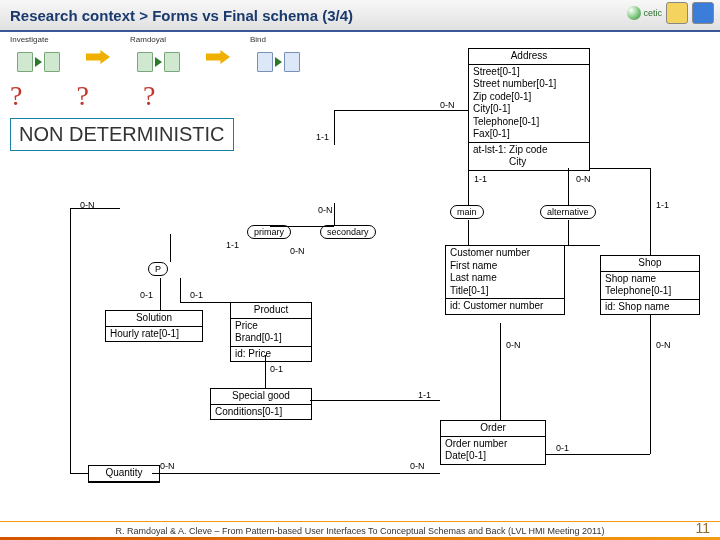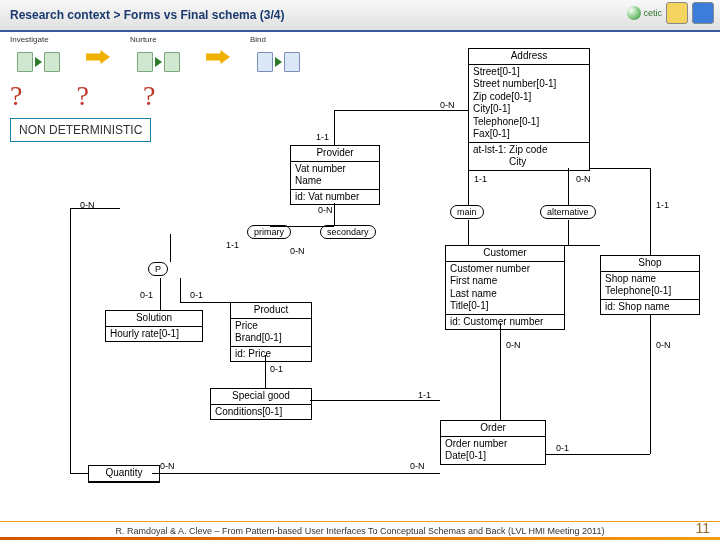--- a/index.html
+++ b/index.html
@@ -1,33 +1,33 @@
 <!DOCTYPE html>
 <html><head>
 <meta charset="utf-8">
 <style>
 html,body{margin:0;padding:0;width:720px;height:540px;font-family:Arial,Helvetica,sans-serif;background:#fff;overflow:hidden}
 .slide{position:relative;width:720px;height:540px}
 .title-bar{position:absolute;top:0;left:0;right:0;height:30px;background:linear-gradient(#f8f8f8,#e0e0e0);border-bottom:2px solid #3b5998;display:flex;align-items:center;padding-left:10px}
-.title-bar h1{font-size:12px;color:#1a3a6e;margin:0;font-weight:bold}
+.title-bar h1{font-size:15px;color:#1a3a6e;margin:0;font-weight:bold}
 .logos{position:absolute;right:6px;top:2px;display:flex;gap:4px;align-items:center}
 .logo{height:22px;display:flex;align-items:center;font-size:9px;color:#2a6d2a;gap:2px}
 .logo .orb{width:14px;height:14px;border-radius:50%;background:radial-gradient(circle at 30% 30%,#fff,#9fd89f 40%,#2a8a2a);display:inline-block}
 .logo2{width:20px;height:20px;background:#f4d35e;border:1px solid #888;border-radius:3px}
 .logo3{width:20px;height:20px;background:#3b7dd8;border:1px solid #888;border-radius:3px}
 .steps{position:absolute;top:36px;left:6px;display:flex;align-items:center;gap:16px}
 .step-lbl{position:absolute;top:-1px;left:4px;font-size:8px;color:#333}
 .step{position:relative;width:64px;height:32px;padding-top:10px;display:flex;align-items:center;justify-content:center;gap:2px}
 .doc{width:14px;height:18px;background:#cfe8cf;border:1px solid #7aa77a;border-radius:1px}
 .doc2{width:14px;height:18px;background:#dce8f7;border:1px solid #7a8fb7;border-radius:1px}
 .tri{width:0;height:0;border-top:5px solid transparent;border-bottom:5px solid transparent;border-left:7px solid #2a7a2a}
 .arrow-big{width:24px;height:14px;background:#f0b000;clip-path:polygon(0 25%,60% 25%,60% 0,100% 50%,60% 100%,60% 75%,0 75%)}
 .qs{position:absolute;top:80px;left:10px;display:flex;gap:54px}
 .q{font-size:28px;color:#c0392b;font-family:Georgia,serif}
-.nondet{position:absolute;top:118px;left:10px;border:1px solid #1b7fa6;padding:4px 8px;font-size:12px;color:#333}
+.nondet{position:absolute;top:118px;left:10px;border:1px solid #1b7fa6;padding:4px 8px;font-size:20px;color:#333}
 .diagram{position:absolute;top:40px;left:0;right:0;bottom:26px}
 .ent{position:absolute;background:#fff;border:1px solid #000;font-size:10px;line-height:1.25;min-width:70px}
 .ent .hd{border-bottom:1px solid #000;text-align:center;padding:1px 4px;font-weight:normal}
 .ent .bd{padding:1px 4px}
 .ent .ft{border-top:1px solid #000;padding:1px 4px}
 .line{position:absolute;background:#000}
 .hl{height:1px}
 .vl{width:1px}
 .card{position:absolute;font-size:9px;color:#000;background:transparent;white-space:nowrap}
 .rel{position:absolute;border:1px solid #000;border-radius:12px;background:#fff;font-size:9px;padding:1px 6px;text-align:center}
@@ -54,21 +54,21 @@
 
 <div class="steps">
   <div class="step">
     <span class="step-lbl">Investigate</span>
     <span class="doc"></span>
         <span class="tri"></span>
         <span class="doc"></span>
   </div>
   <span class="arrow-big"></span>
   <div class="step">
-    <span class="step-lbl">Nurture</span>
+    <span class="step-lbl">Ramdoyal</span>
     <span class="doc"></span>
         <span class="tri"></span>
         <span class="doc"></span>
   </div>
   <span class="arrow-big"></span>
   <div class="step">
     <span class="step-lbl">Bind</span>
     <span class="doc2"></span>
         <span class="tri"></span>
         <span class="doc2"></span>
@@ -93,46 +93,37 @@
       <div>City[0-1]</div>
       <div>Telephone[0-1]</div>
       <div>Fax[0-1]</div>
     </div>
     <div class="ft">
       <div>at-lst-1: Zip code</div>
       <div style="white-space:pre">             City</div>
     </div>
   </div>
 
-  <div class="ent" style="top:105px;left:290px;width:88px">
-    <div class="hd">Provider</div>
-    <div class="bd">
-      <div>Vat number</div>
-      <div>Name</div>
-    </div>
-    <div class="ft">id: Vat number</div>
-  </div>
 
 
   <div class="ent" style="top:270px;left:105px;width:96px">
     <div class="hd">Solution</div>
     <div class="bd">Hourly rate[0-1]</div>
   </div>
 
   <div class="ent" style="top:262px;left:230px;width:80px">
     <div class="hd">Product</div>
     <div class="bd">
       <div>Price</div>
       <div>Brand[0-1]</div>
     </div>
     <div class="ft">id: Price</div>
   </div>
 
   <div class="ent" style="top:205px;left:445px;width:118px">
-    <div class="hd">Customer</div>
     <div class="bd">
       <div>Customer number</div>
       <div>First name</div>
       <div>Last name</div>
       <div>Title[0-1]</div>
     </div>
     <div class="ft">id: Customer number</div>
   </div>
 
   <div class="ent" style="top:215px;left:600px;width:98px">

